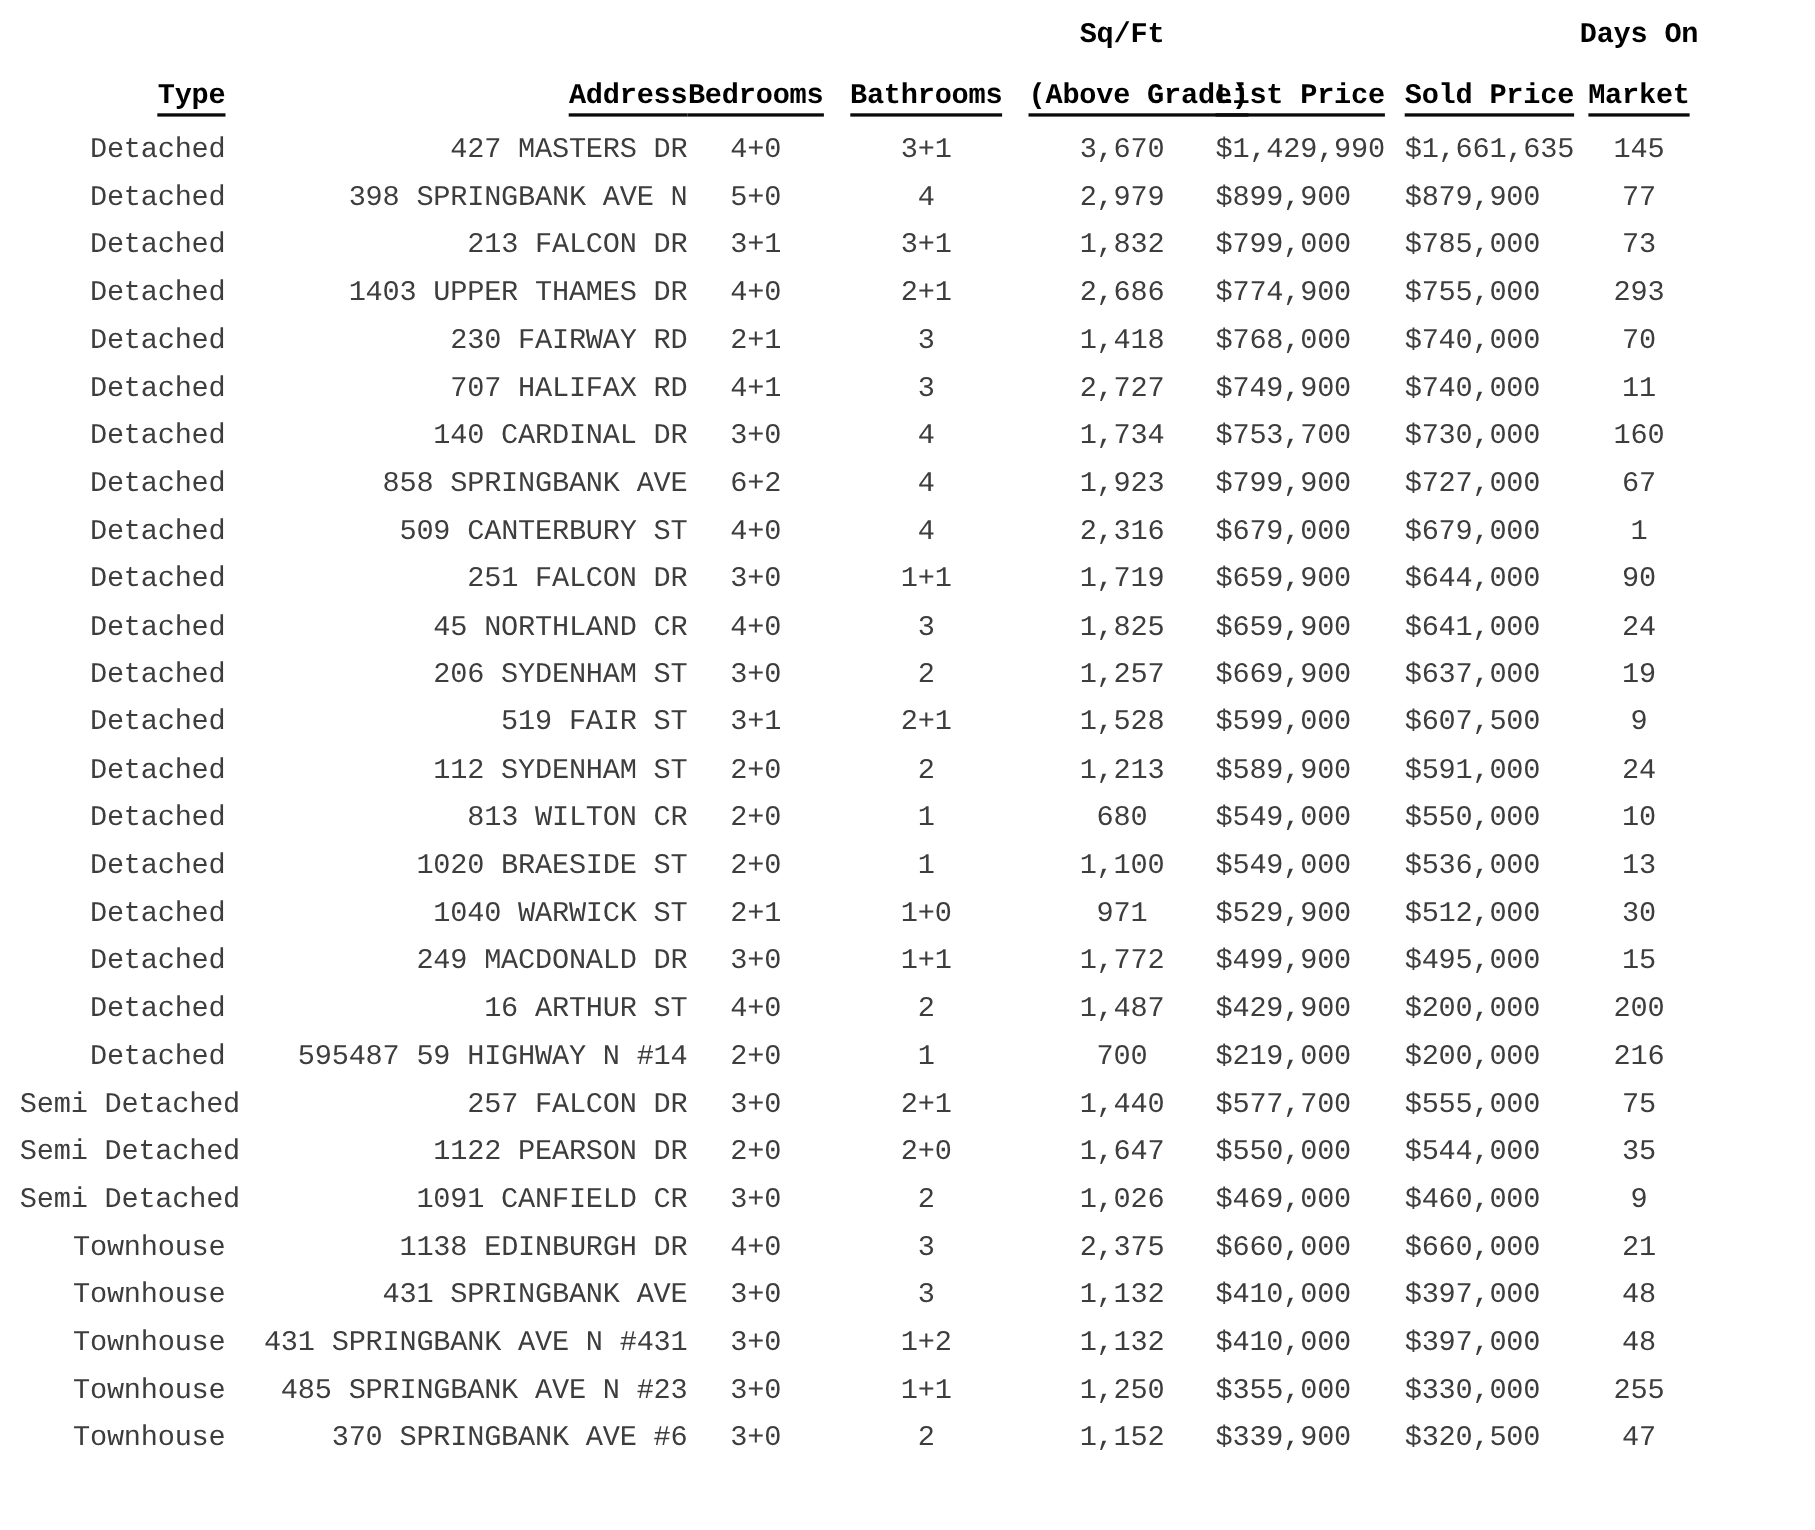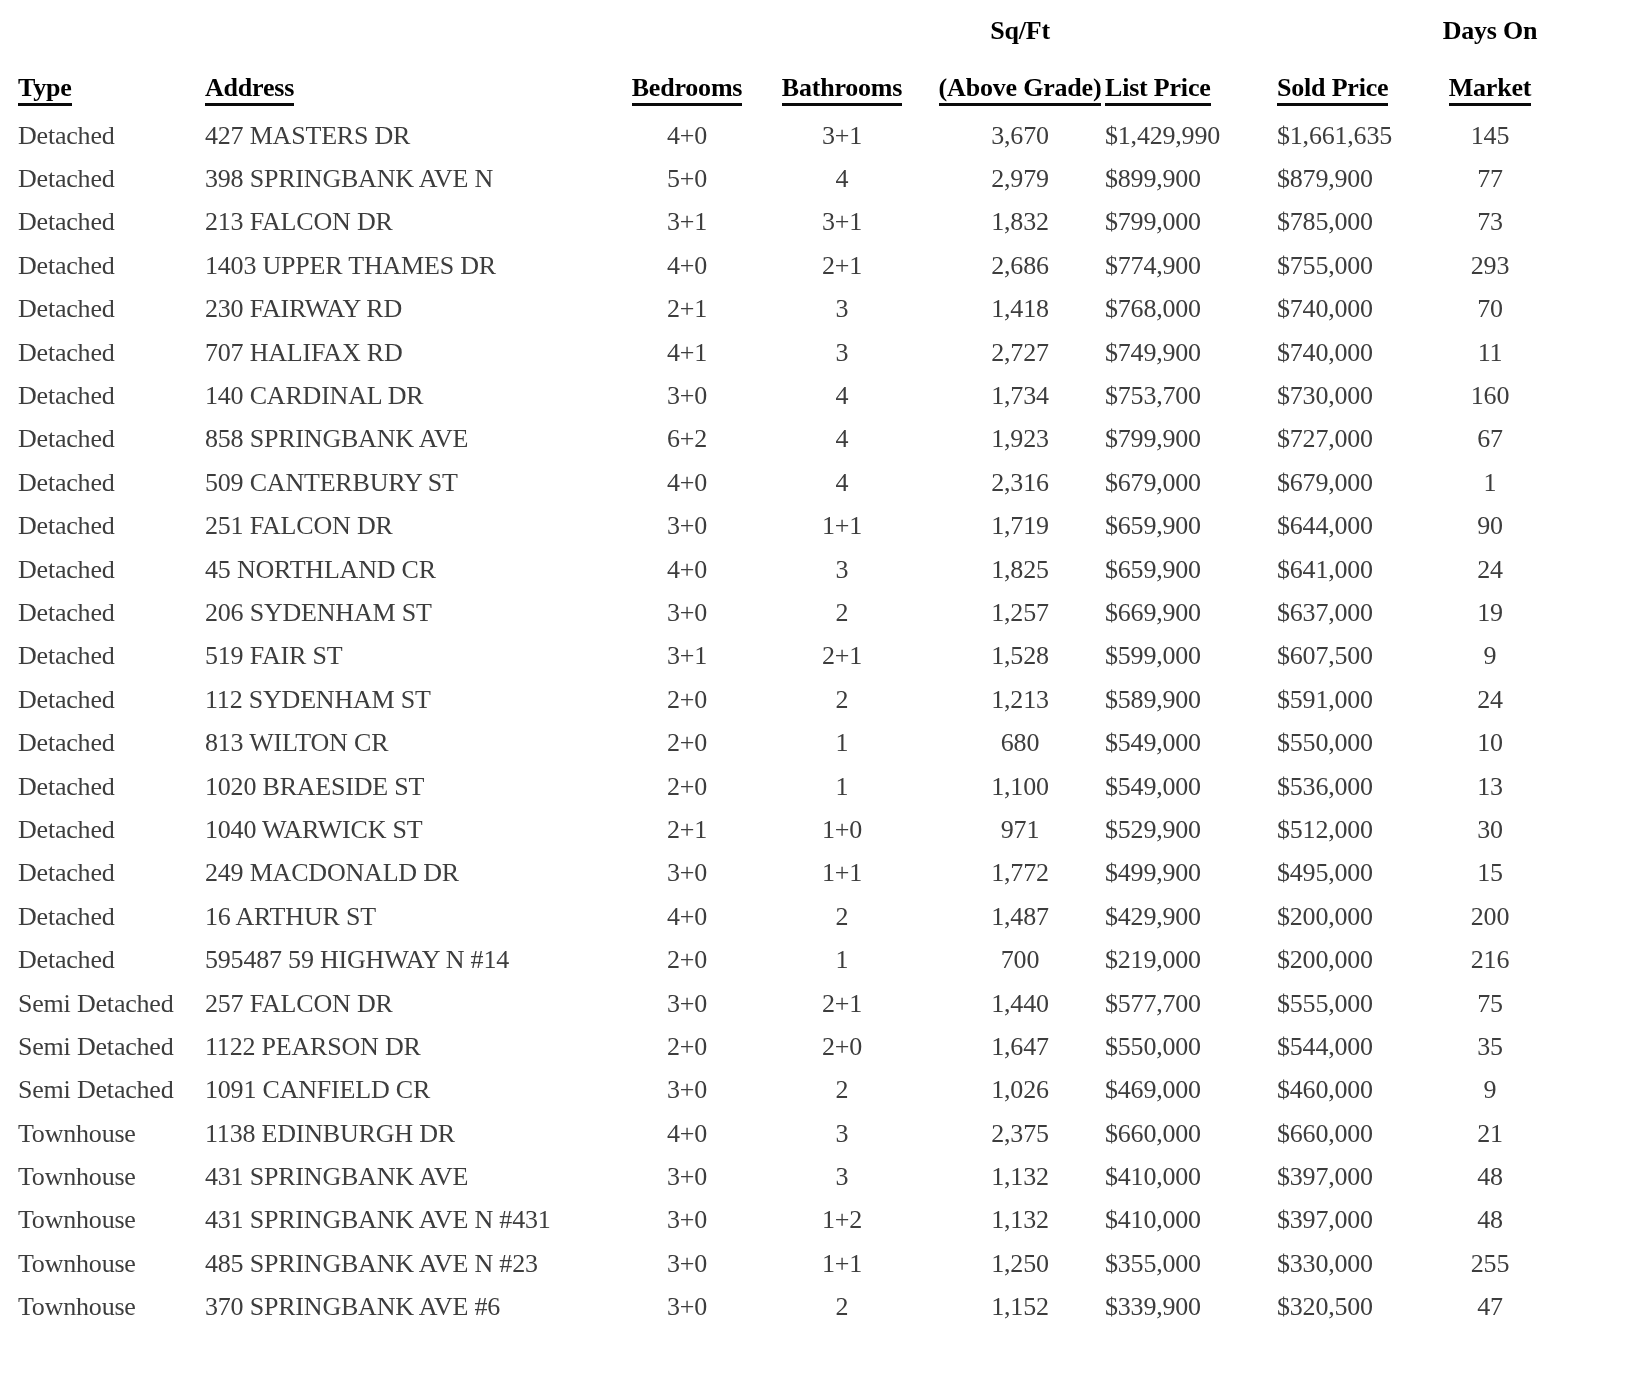--- a/index.html
+++ b/index.html
@@ -5,21 +5,21 @@
   html, body {
     margin: 0;
     padding: 0;
     background: #ffffff;
     width: 1650px;
     height: 1391px;
     overflow: hidden;
   }
   .report {
     padding: 8px 12px 0 18px;
-    font-family: Liberation Serif, serif;
+    font-family: Liberation Mono, monospace;
   }
   table.comps {
     border-collapse: collapse;
     table-layout: fixed;
     width: 1535px;
   }
   col.c-type            { width: 187px; }
   col.c-address         { width: 420px; }
   col.c-bedrooms        { width: 124px; }
   col.c-bathrooms       { width: 186px; }
@@ -48,21 +48,21 @@
     line-height: 1.05;
   }
   tbody tr { height: 43.4px; }
   tbody td {
     font-size: 26px;
     font-weight: 400;
     color: #3d3d3d;
     letter-spacing: -0.2px;
     vertical-align: middle;
   }
-  .al { text-align: left; }
+  .al { text-align: right; }
   .ac { text-align: center; }
   .ar { text-align: left; }
 </style>
 </head>
 <body>
 
 <div class="report">
   <table class="comps">
     <colgroup>
       <col class="c-type">

